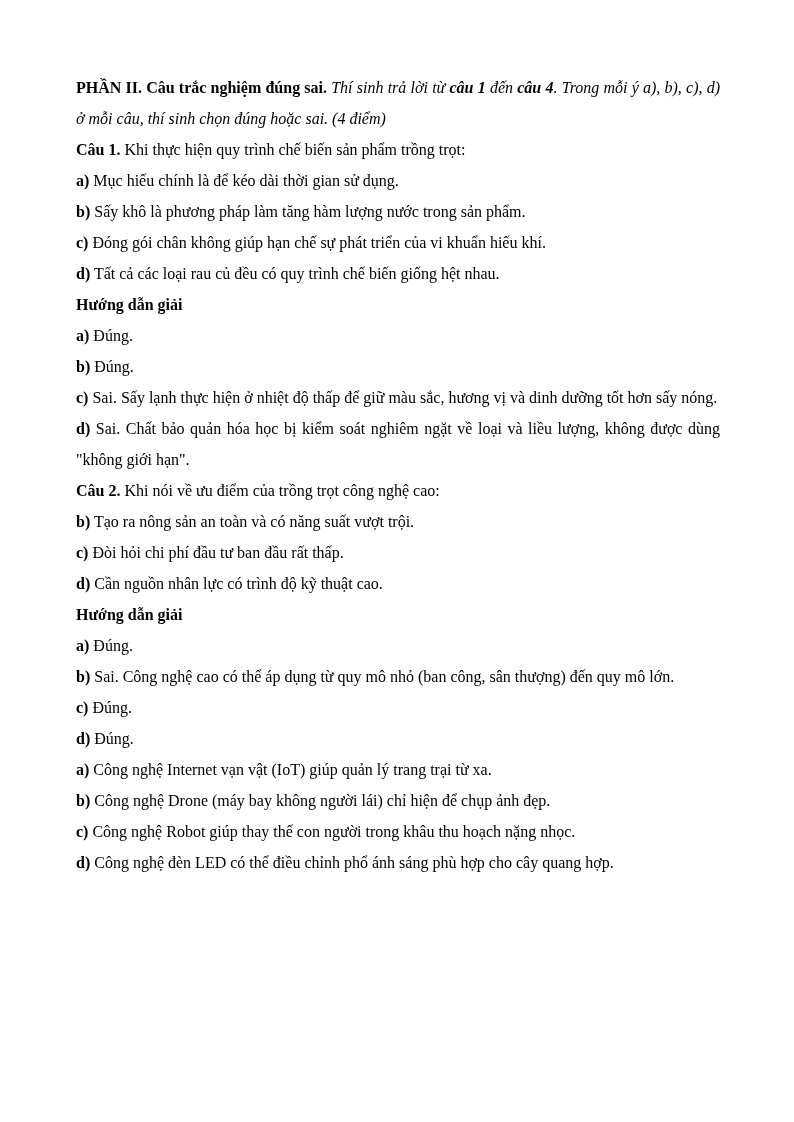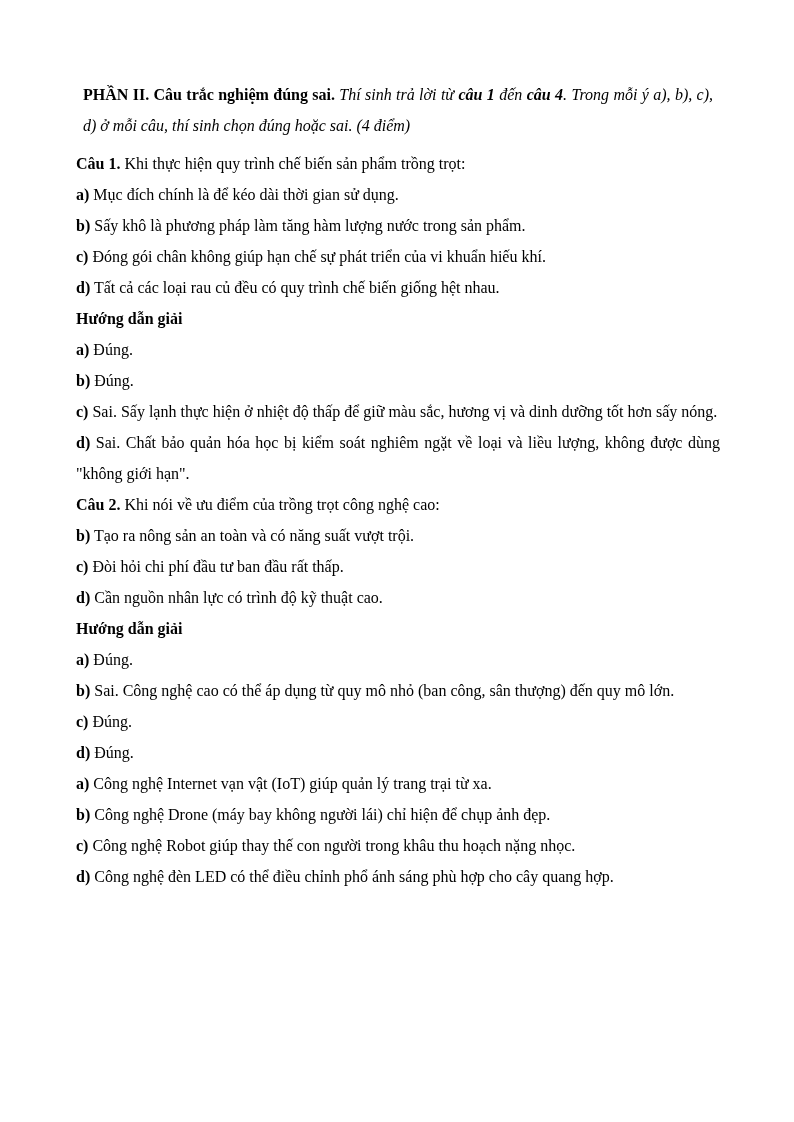--- a/index.html
+++ b/index.html
@@ -29,27 +29,27 @@
       text-align: justify;
     }
     b { font-weight: bold; }
     i { font-style: italic; }
   </style>
 </head>
 <body>
 
 <div class="page">
 
-  <p class="line" style="margin:7px">
+  <p class="line" style="margin:0">
     <b>PHẦN II. Câu trắc nghiệm đúng sai.</b><i><span> Thí sinh trả lời từ </span><b>câu 1</b><span> đến </span><b>câu 4</b><span>. Trong mỗi ý a), b), c), d) ở mỗi câu, thí sinh chọn đúng hoặc sai. (4 điểm)</span></i>
   </p>
 
   <div>
     <div class="line"><b>Câu 1.</b><span> Khi thực hiện quy trình chế biến sản phẩm trồng trọt:</span></div>
-    <div class="line"><b>a)</b><span> Mục đích chính là để kéo dài thời gian sử dụng.</span></div>
+    <div class="line"><b>a)</b><span> Mục hiếu chính là để kéo dài thời gian sử dụng.</span></div>
     <div class="line"><b>b)</b><span> Sấy khô là phương pháp làm tăng hàm lượng nước trong sản phẩm.</span></div>
     <div class="line"><b>c)</b><span> Đóng gói chân không giúp hạn chế sự phát triển của vi khuẩn hiếu khí.</span></div>
     <div class="line"><b>d)</b><span> Tất cả các loại rau củ đều có quy trình chế biến giống hệt nhau.</span></div>
     <div class="line"><b>Hướng dẫn giải</b></div>
     <div class="line"><b>a)</b><span> Đúng.</span></div>
     <div class="line"><b>b)</b><span> Đúng.</span></div>
     <div class="line"><b>c)</b><span> Sai. Sấy lạnh thực hiện ở nhiệt độ thấp để giữ màu sắc, hương vị và dinh dưỡng tốt hơn sấy nóng.</span></div>
     <div class="line"><b>d)</b><span> Sai. Chất bảo quản hóa học bị kiểm soát nghiêm ngặt về loại và liều lượng, không được dùng "không giới hạn".</span></div>
   </div>
 

